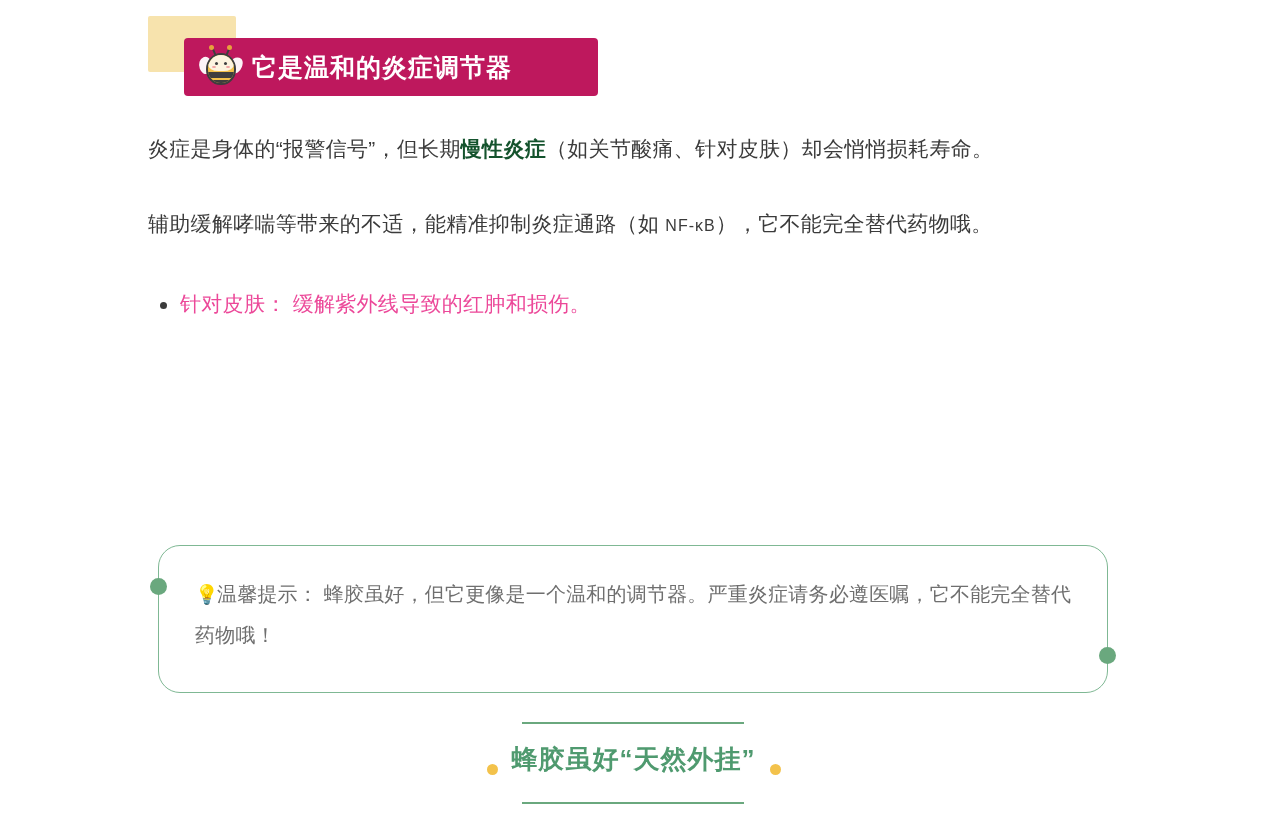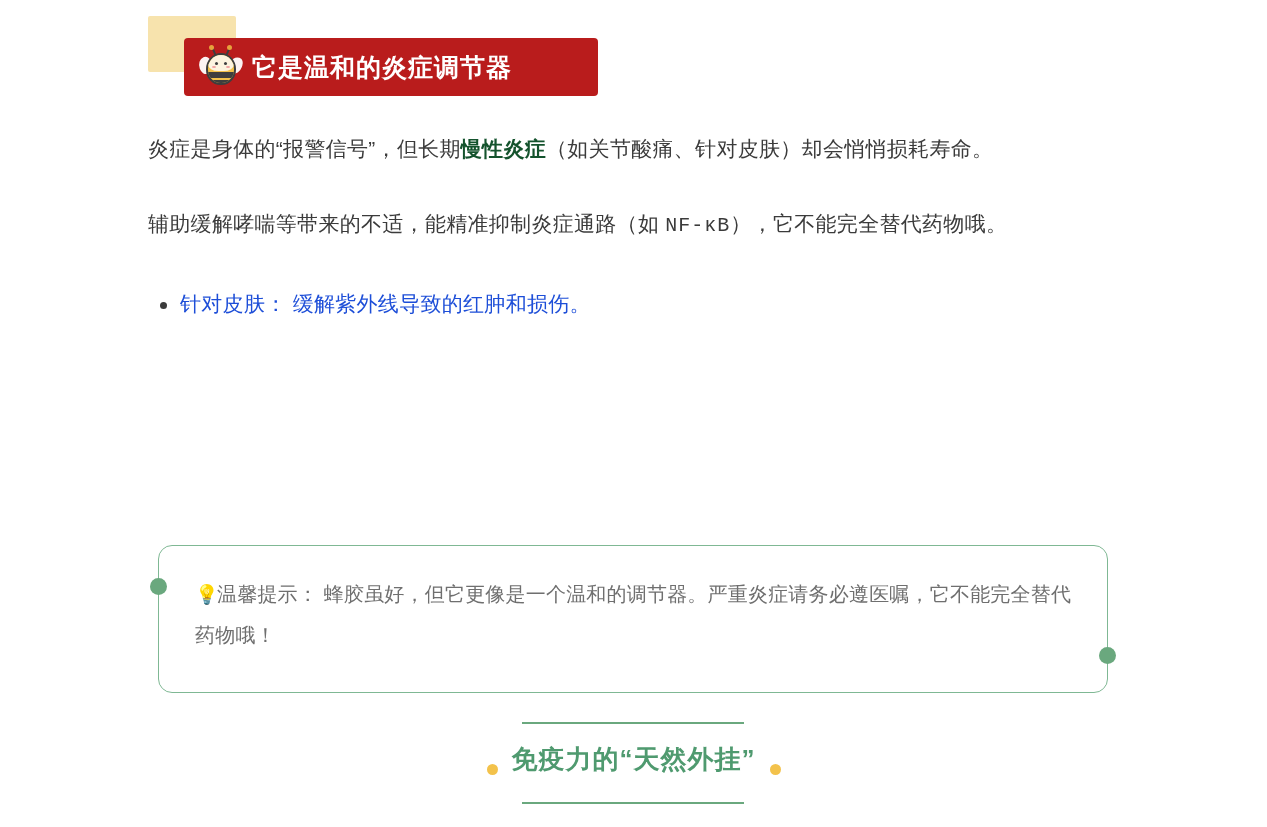--- a/index.html
+++ b/index.html
@@ -37,21 +37,21 @@
     height: 56px;
     background: #f7e3ad;
     border-radius: 2px;
   }
   .header-bar {
     position: absolute;
     left: 36px;
     top: 22px;
     width: 414px;
     height: 58px;
-    background: #b91c1c;
+    background: #be185d;
     border-radius: 4px;
     display: flex;
     align-items: center;
     padding-left: 16px;
     box-sizing: border-box;
   }
   .bee {
     position: relative;
     width: 42px;
     height: 44px;
@@ -159,35 +159,35 @@
     font-size: 21px;
     line-height: 41px;
     color: #3b3b3b;
     letter-spacing: .3px;
   }
   .hl {
     color: #14532d;
     font-weight: bold;
   }
   .mono-inline {
-    font-family: Liberation Mono, monospace;
-    font-size: 20px;
+    font-family: Liberation Sans, sans-serif;
+    font-size: 16px;
     letter-spacing: 1px;
   }
 
   ul.bullets {
     margin: 0;
     padding: 0 0 0 32px;
     list-style: none;
   }
   ul.bullets li {
     position: relative;
     font-size: 21px;
     line-height: 48px;
-    color: #1d4ed8;
+    color: #ec4899;
     letter-spacing: .3px;
   }
   ul.bullets li::before {
     content: "";
     position: absolute;
     left: -20px;
     top: 22px;
     width: 7px;
     height: 7px;
     border-radius: 50%;
@@ -195,21 +195,21 @@
   }
 
   
   .tipbox {
     position: absolute;
     left: 158px;
     top: 545px;
     width: 950px;
     height: 148px;
     border: 1.6px solid #7fb894;
-    border-radius: 14px;
+    border-radius: 22px;
     box-sizing: border-box;
   }
   .tip-dot {
     position: absolute;
     width: 17px;
     height: 17px;
     border-radius: 50%;
     background: #6aa87e;
   }
   .tip-dot.tl { left: -9px; top: 32px; }
@@ -328,17 +328,17 @@
       <span class="bulb">💡</span><span>温馨提示： 蜂胶虽好，但它更像是一个温和的调节器。严重炎症请务必遵医嘱，它不能完全替代药物哦！</span>
     </div>
   </div>
 
   <div class="footer">
     <div class="footer-inner">
       <div class="footer-line top"></div>
       <div class="footer-line bottom"></div>
       <div class="footer-dot l"></div>
       <div class="footer-dot r"></div>
-      <div class="footer-title">免疫力的“天然外挂”</div>
+      <div class="footer-title">蜂胶虽好“天然外挂”</div>
     </div>
   </div>
 
 </div>
 
 </body></html>

